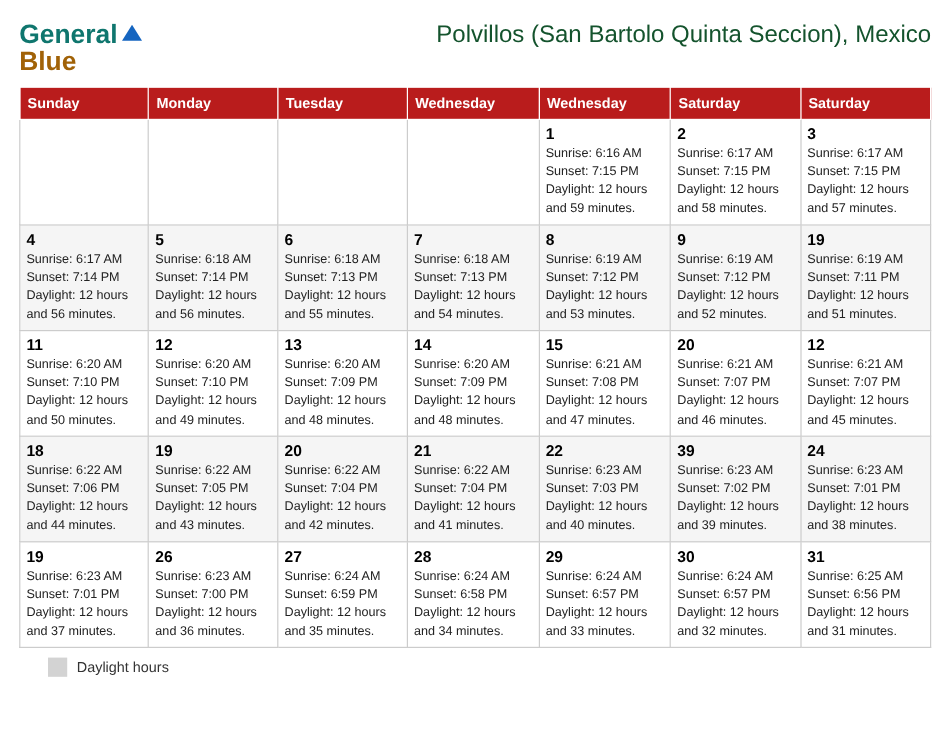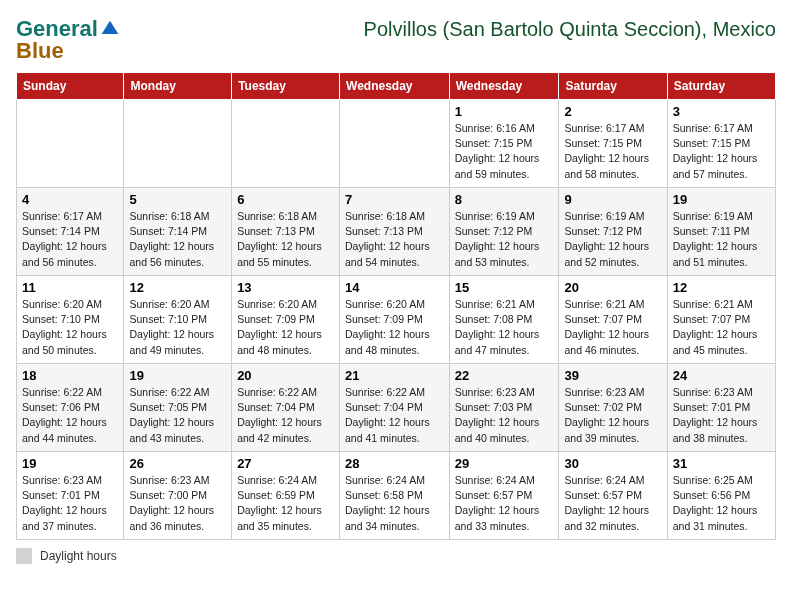--- a/index.html
+++ b/index.html
@@ -89,20 +89,21 @@
       line-height: 1.45;
     }
     .empty-cell { background: #fff !important; }
     .footer-note {
       display: flex;
       align-items: center;
       gap: 8px;
       margin-top: 8px;
       font-size: 12px;
       color: #333;
+      margin-left: 24px;
     }
     .footer-box {
       width: 16px;
       height: 16px;
       background: #d3d3d3;
       display: inline-block;
     }
   </style>
 </head>
 <body>

